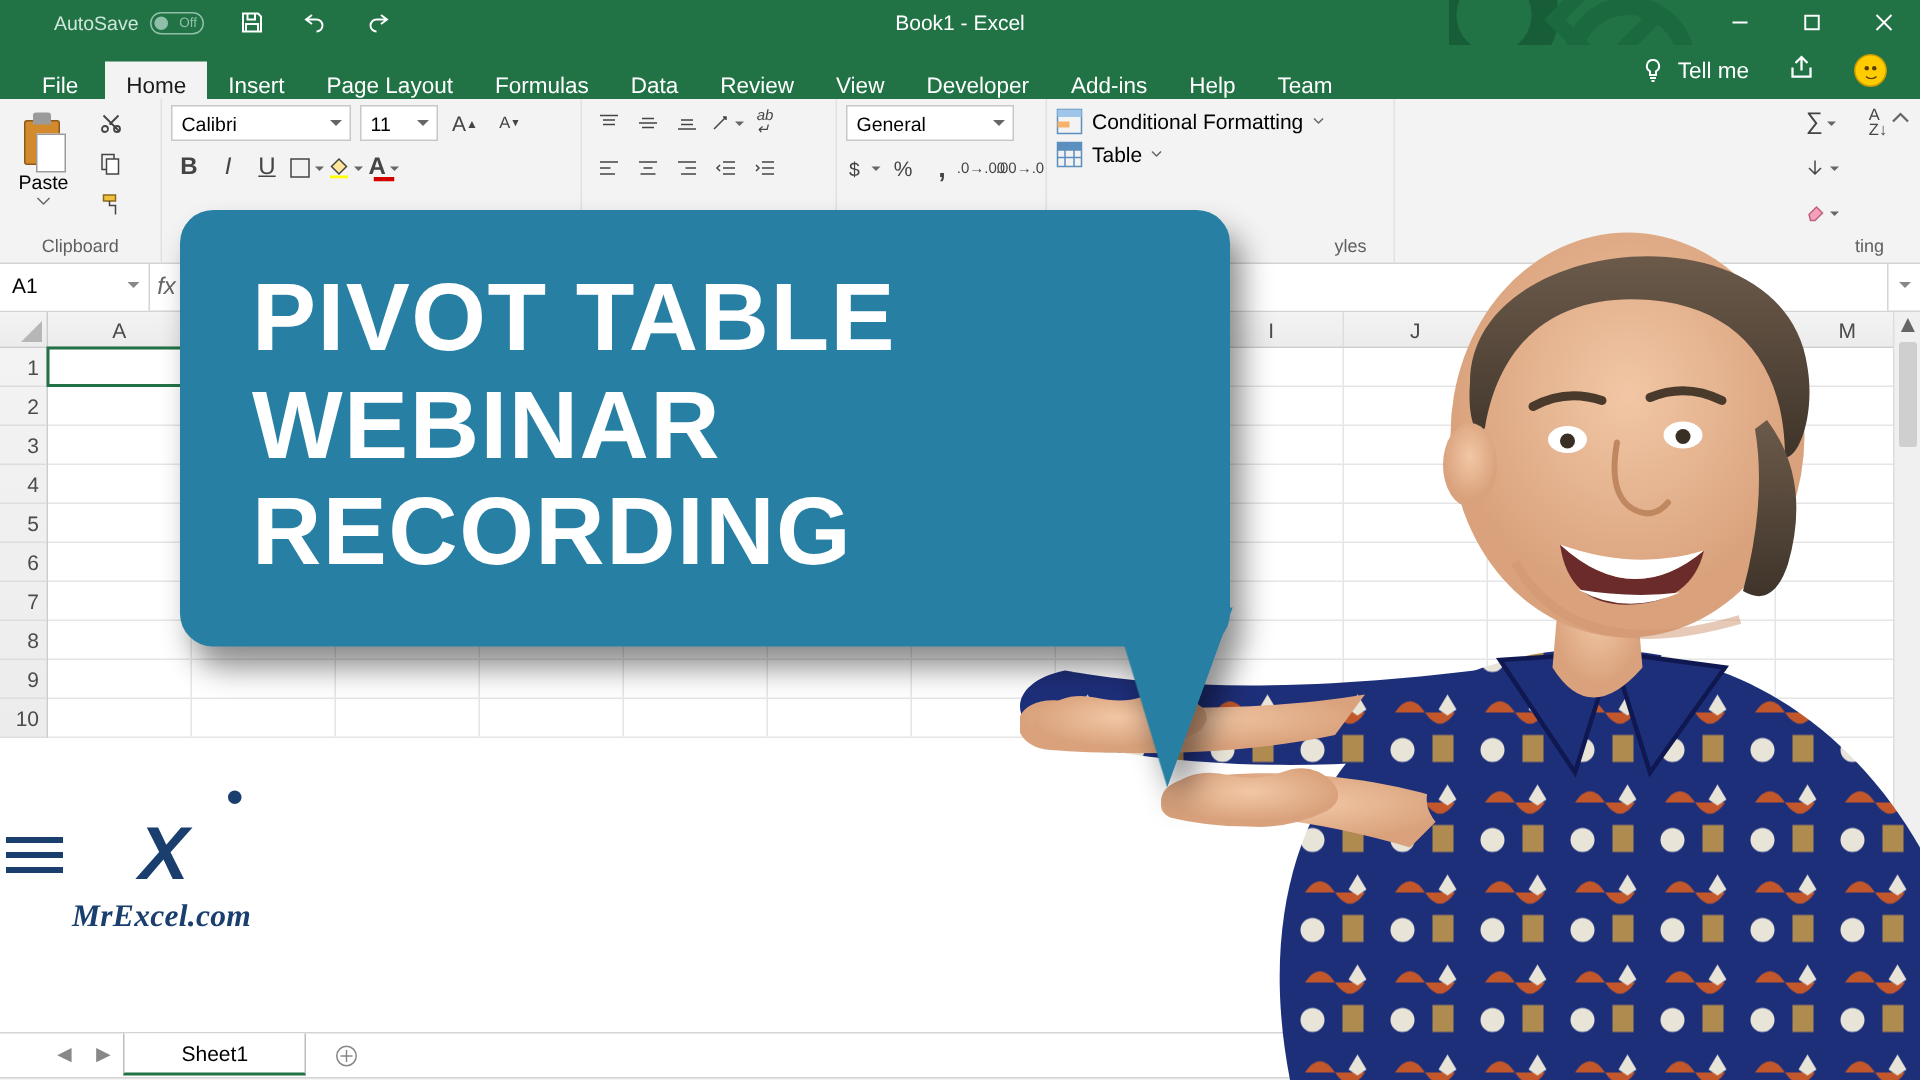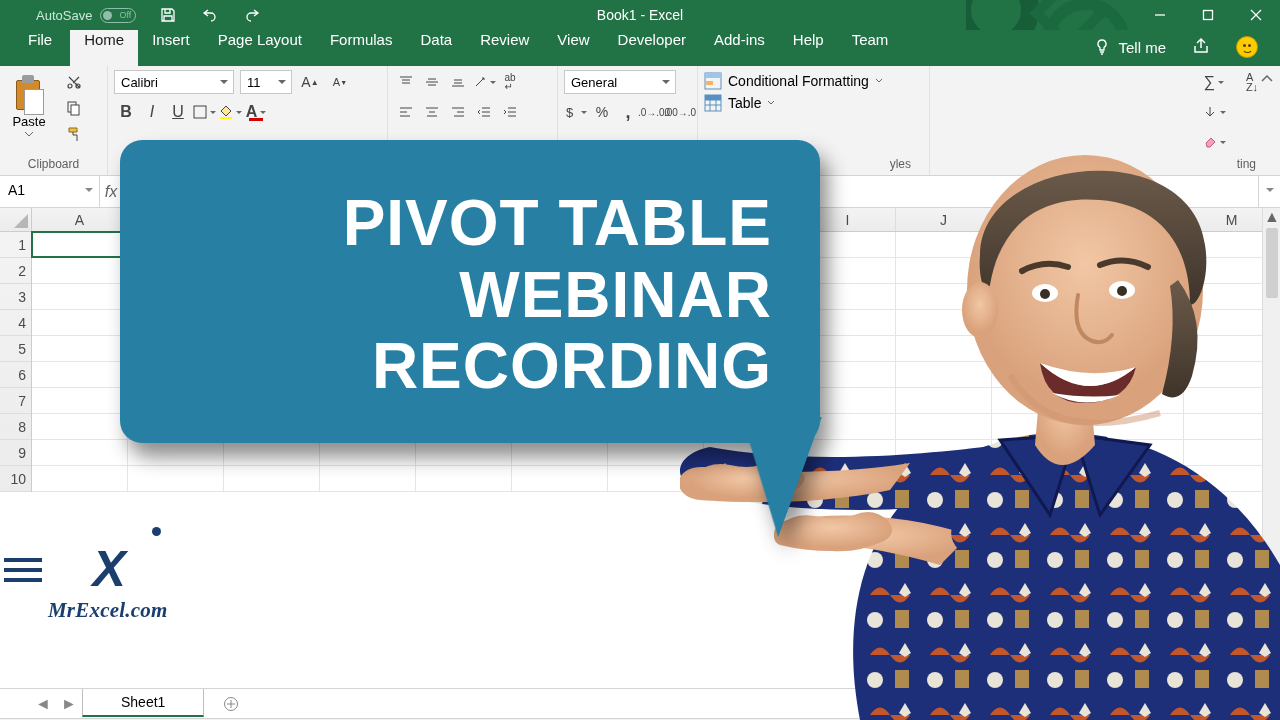--- a/index.html
+++ b/index.html
@@ -14,21 +14,21 @@
   .qat svg { width: 16px; height: 16px; }
   .title-center { position: absolute; left: 50%; transform: translateX(-50%); color: #fff; font-size: 14px; }
   .title-right { position: absolute; right: 0; display: flex; align-items: center; height: 100%; }
   .title-decor { width: 170px; height: 30px; opacity: 0.5; overflow:hidden; }
   .title-decor svg { width: 170px; height: 60px; }
   .win-btns { display: flex; height: 100%; }
   .win-btn { width: 48px; height: 30px; display: flex; align-items: center; justify-content: center; color: #fff; }
 
   
   .ribbon-tabs { height: 36px; background: #217346; display: flex; align-items: flex-end; padding-left: 10px; color: #fff; font-size: 15px; }
-  .tab { padding: 8px 14px 18px 14px; cursor: pointer; }
+  .tab { padding: 8px 14px 0 14px; cursor: pointer; }
   .tab.active { background: #f3f3f3; color: #1a1a1a; }
   .tab.file { padding-left:18px; padding-right:18px; }
   .tabs-right { margin-left: auto; display: flex; align-items: center; gap: 26px; padding-right: 22px; padding-bottom: 8px; }
   .tellme { display:flex; align-items:center; gap:8px; }
   .smiley { width:22px; height:22px; border-radius:50%; background:#ffcc00; border:1px solid #c79a00; position:relative; }
   .smiley::before, .smiley::after { content:""; position:absolute; width:3px; height:3px; background:#5a3b00; border-radius:50%; top:7px; }
   .smiley::before{ left:6px; } .smiley::after{ right:6px; }
   .smiley .mouth { position:absolute; width:11px; height:6px; border:1.5px solid #5a3b00; border-top:none; border-left-color:transparent; border-right-color:transparent; border-radius:0 0 10px 10px; bottom:4px; left:5px; }
 
   
@@ -86,21 +86,21 @@
   .new-sheet{ width:34px; height:20px; display:flex; align-items:center; justify-content:center; color:#666; margin-left:10px;}
   .sheetbar .hscroll{ flex:1; display:flex; align-items:center; justify-content:flex-end; padding-right:6px; gap:4px;}
   .hthumb{ width:280px; height:14px; background:#cfcfcf; border-radius:2px;}
   .harrow{width:18px; text-align:center; color:#666;}
 
   
   .status { height:32px; background:#f3f3f3; border-top:1px solid #d4d4d4; display:flex; align-items:center; padding:0 14px; font-size:14px; color:#4b4b4b;}
 
   
   .bubble-wrap{ position:absolute; left:120px; top:140px; width:700px; filter: drop-shadow(8px 14px 10px rgba(0,0,0,.45)); z-index:20;}
-  .bubble { background:#2780a3; border-radius:22px; padding:48px 48px 40px 48px; text-align:right;}
+  .bubble { background:#2780a3; border-radius:22px; padding:36px 48px 40px 48px; text-align:left;}
   .bubble-text{ color:#fff; font-weight:800; font-size:64px; line-height:1.12; letter-spacing:1px; font-family: Arial, sans-serif;}
   .tail{ position:absolute; right:20px; bottom:-94px; width:0; height:0; border-left:80px solid transparent; border-right:0 solid transparent; border-top:120px solid #2780a3; transform: skewX(-20deg);}
 
   
   .mrexcel{ position:absolute; left:48px; top:540px; z-index:15; color:#1a3f6e; text-align:center;}
   .mrexcel .x { font-size:50px; font-weight:900; font-style:italic; font-family: Arial, sans-serif; position:relative; letter-spacing:-3px;}
   .mrexcel .x::before{ content:""; position:absolute; left:-44px; top:18px; width:38px; height:4px; background:#1a3f6e; box-shadow: 0 10px 0 #1a3f6e, 0 20px 0 #1a3f6e;}
   .mrexcel .dot{ position:absolute; top:-13px; right:6px; width:9px; height:9px; background:#1a3f6e; border-radius:50%;}
   .mrexcel .txt{ font-size:21px; font-weight:800; font-style:italic; font-family:"Comic Sans MS", cursive; letter-spacing:.2px;}
 
@@ -254,21 +254,21 @@
             <svg width="14" height="3" style="position:absolute; margin-top:14px">
               <rect width="14" height="3" fill="#d40000"></rect>
             </svg>
           </span>
       </div>
     </div>
     <div class="group-label">&nbsp;</div>
   </div>
 
   <div class="group" style="width:170px">
-    <div class="group-controls" style="flex-direction:column; gap:6px;">
+    <div class="group-controls" style="flex-direction:column; gap:6px;font-style:italic;">
       <div class="btnrow">
         <span class="sq">
             <svg width="14" height="14">
               <path stroke="#444" d="M1 2h12M3 5h8M3 8h8"></path>
             </svg>
           </span>
         <span class="sq">
             <svg width="14" height="14">
               <path stroke="#444" d="M3 4h8M1 7h12M3 10h8"></path>
             </svg>

